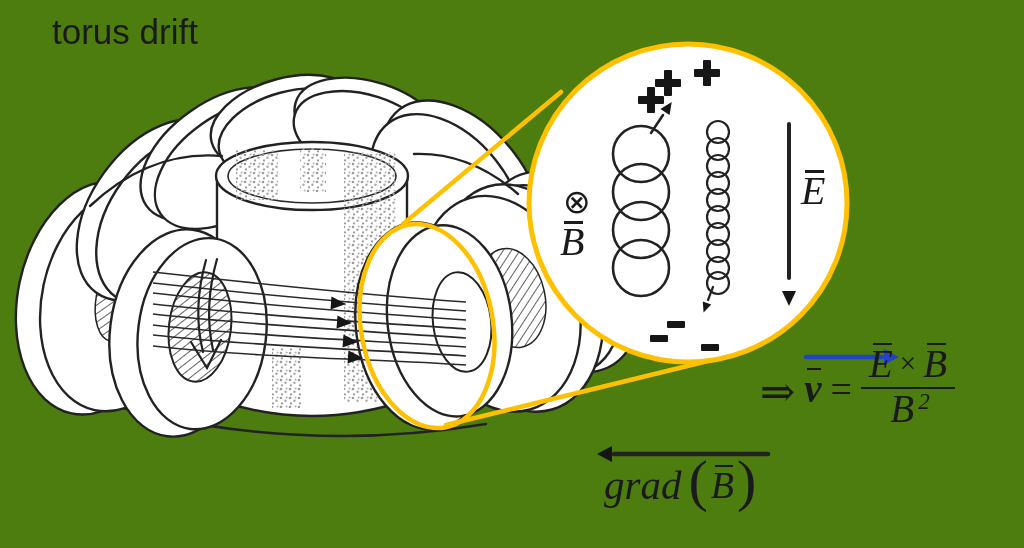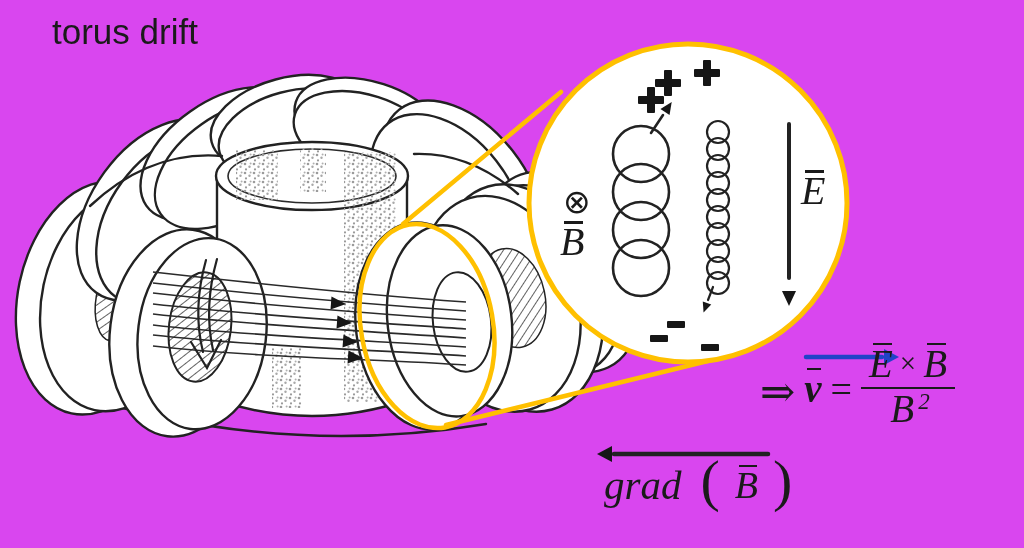--- a/index.html
+++ b/index.html
@@ -1,18 +1,18 @@
 <!DOCTYPE html>
 <html style="--highlight: #FFC000; --blue_arrow: #2143C8; --ink: #1A1A1A;"><head>
 <meta charset="utf-8">
 <style>
   :root{ --highlight:#FFC000; --blue_arrow:#2143C8; --ink:#1A1A1A; }
   *{margin:0;padding:0;box-sizing:border-box;}
   body{background:#fff;font-family:"Liberation Sans",sans-serif;}
-  #stage{position:relative;width:1024px;height:548px;background:#d946ef;overflow:hidden;}
+  #stage{position:relative;width:1024px;height:548px;background:#4d7c0f;overflow:hidden;}
   #stage > svg{position:absolute;left:0;top:0;}
 
   
   .ln{stroke:#222;fill:none;stroke-width:2.4;stroke-linecap:round;}
   .lnw{stroke:#222;fill:#fff;stroke-width:2.4;}
   .thin{stroke:#2a2a2a;fill:none;stroke-width:1.6;}
   .blk{fill:#161616;stroke:none;}
   .yel{stroke:var(--highlight);fill:none;stroke-width:4.5;stroke-linecap:round;}
   .yelc{stroke:var(--highlight);fill:#fff;stroke-width:5;}
   .blu{stroke:var(--blue_arrow);fill:none;stroke-width:4.5;stroke-linecap:round;}
@@ -35,21 +35,21 @@
   .eq-implies{font-size:42px;margin-top:27px;font-style:normal;}
   .eq-v{font-size:39px;font-style:italic;font-weight:bold;margin-top:25px;}
   .eq-eq{font-size:38px;margin-top:26px;}
   .frac{display:inline-flex;flex-direction:column;align-items:center;}
   .frac .num{font-size:39px;font-style:italic;padding:0 8px 4px 8px;border-bottom:2.6px solid var(--ink);display:flex;align-items:center;}
   .frac .num .cross{font-size:29px;font-style:normal;margin:0 7px;}
   .frac .den{font-size:39px;font-style:italic;margin-top:0;}
   .sup{font-size:23px;font-style:italic;position:relative;top:-13px;left:4px;}
 
   
-  .gradlbl{left:604px;top:460px;display:flex;align-items:center;gap:15px;
+  .gradlbl{left:604px;top:460px;display:flex;align-items:center;gap:3px;
            font-family:"Liberation Serif","DejaVu Serif",serif;color:var(--ink);}
   .grad-f{font-size:41px;font-style:italic;margin-right:4px;}
   .paren{font-size:58px;font-weight:400;margin-top:-8px;}
   .grad-b{font-size:38px;font-style:italic;}
 </style>
 </head>
 <body>
 
 <div id="stage">
 

